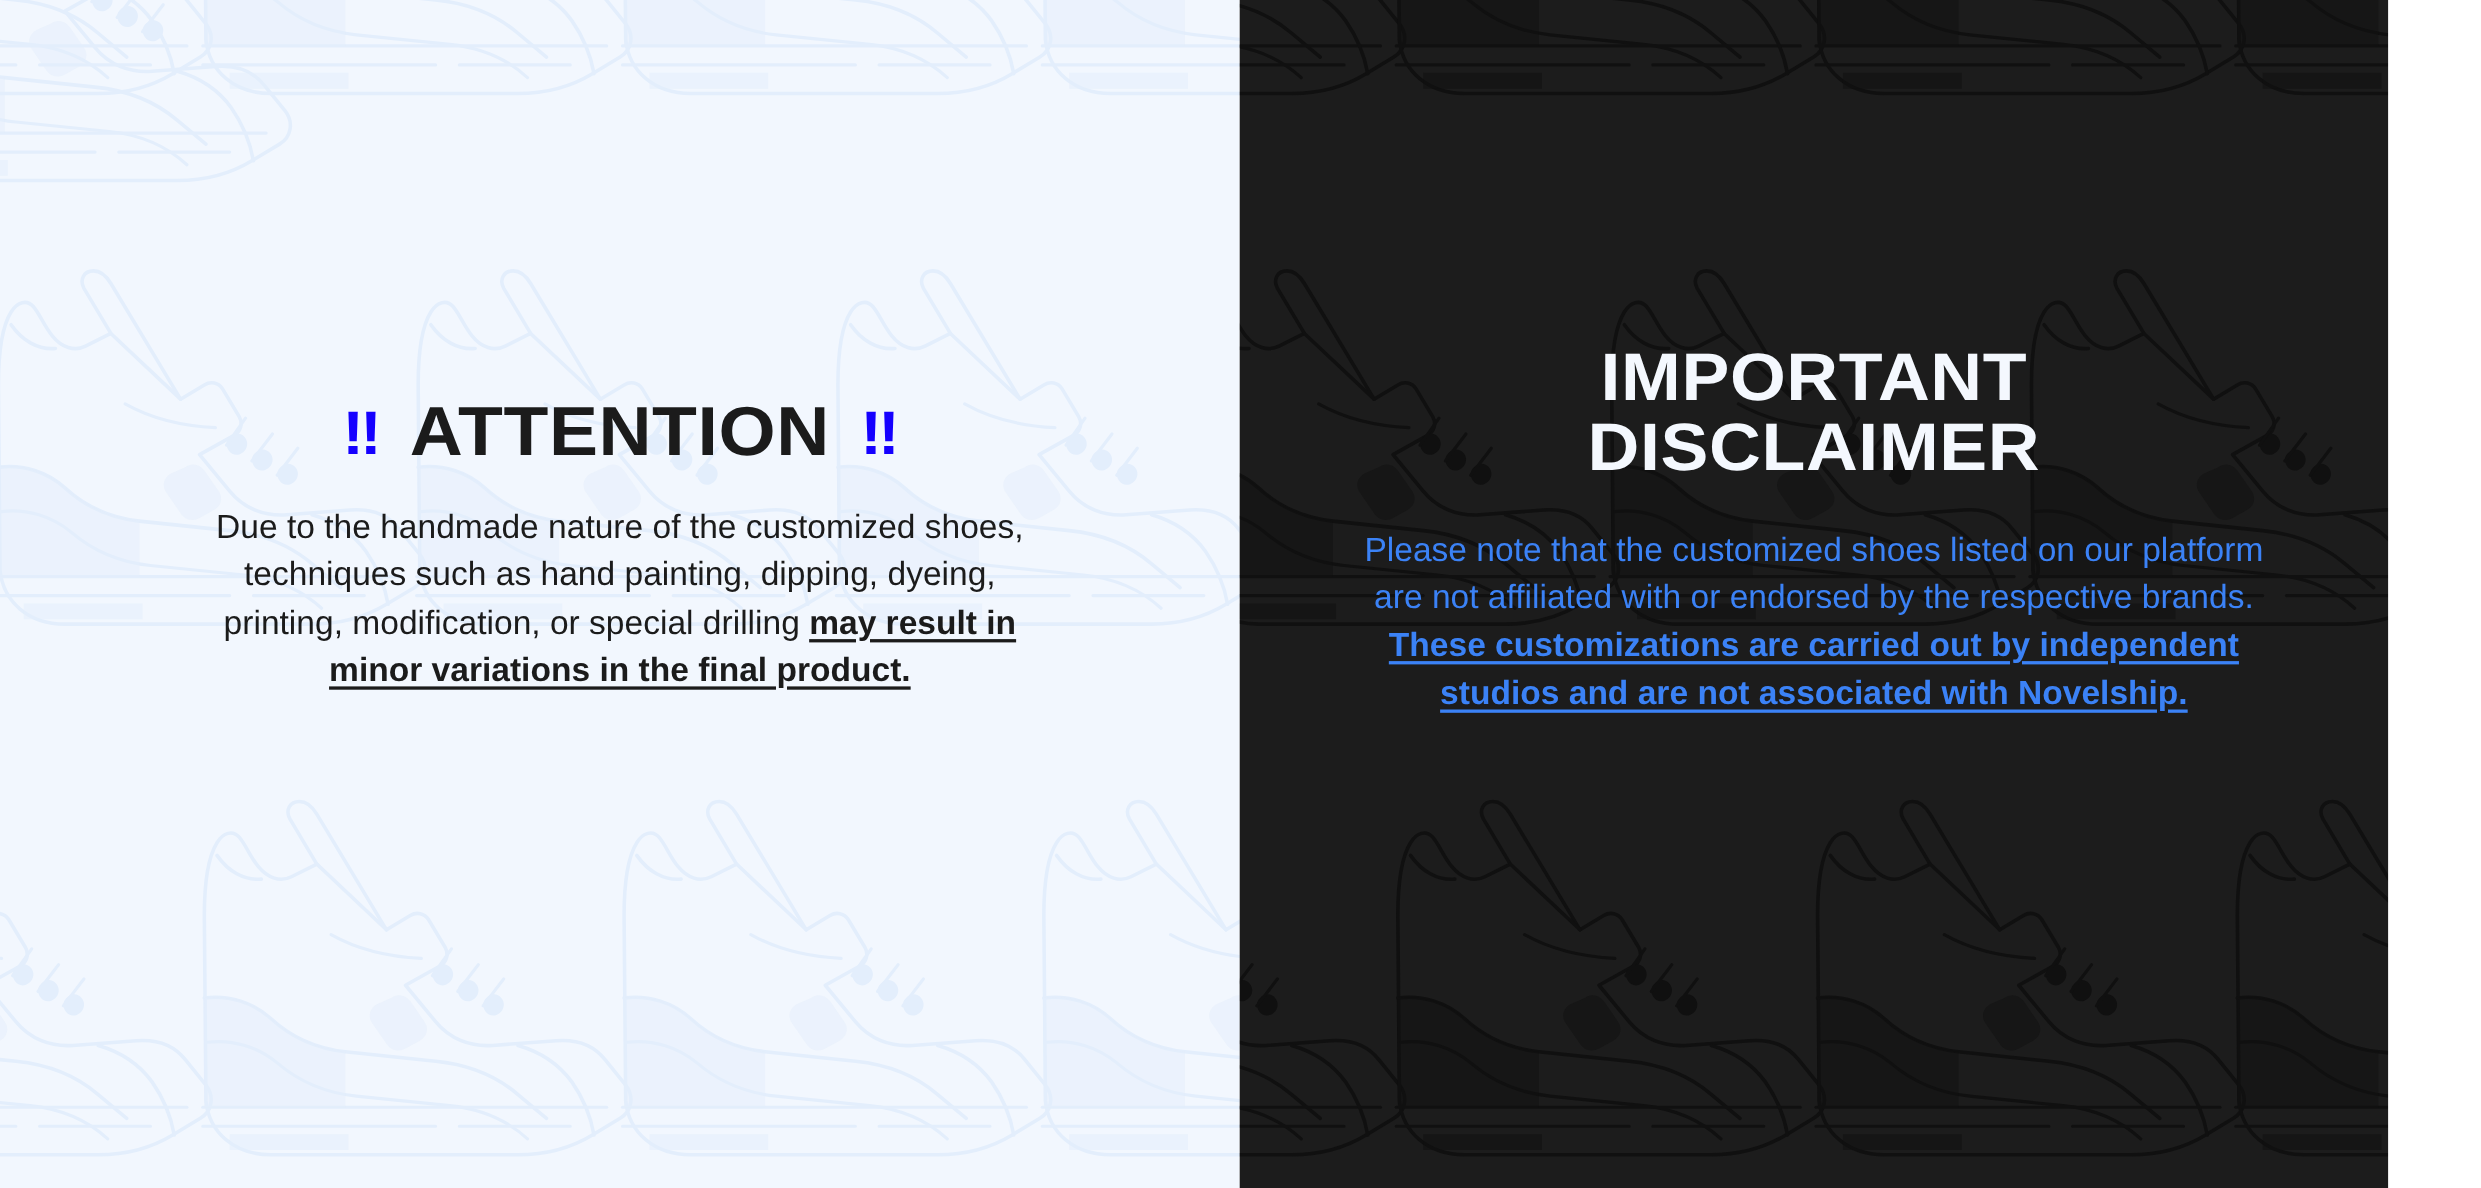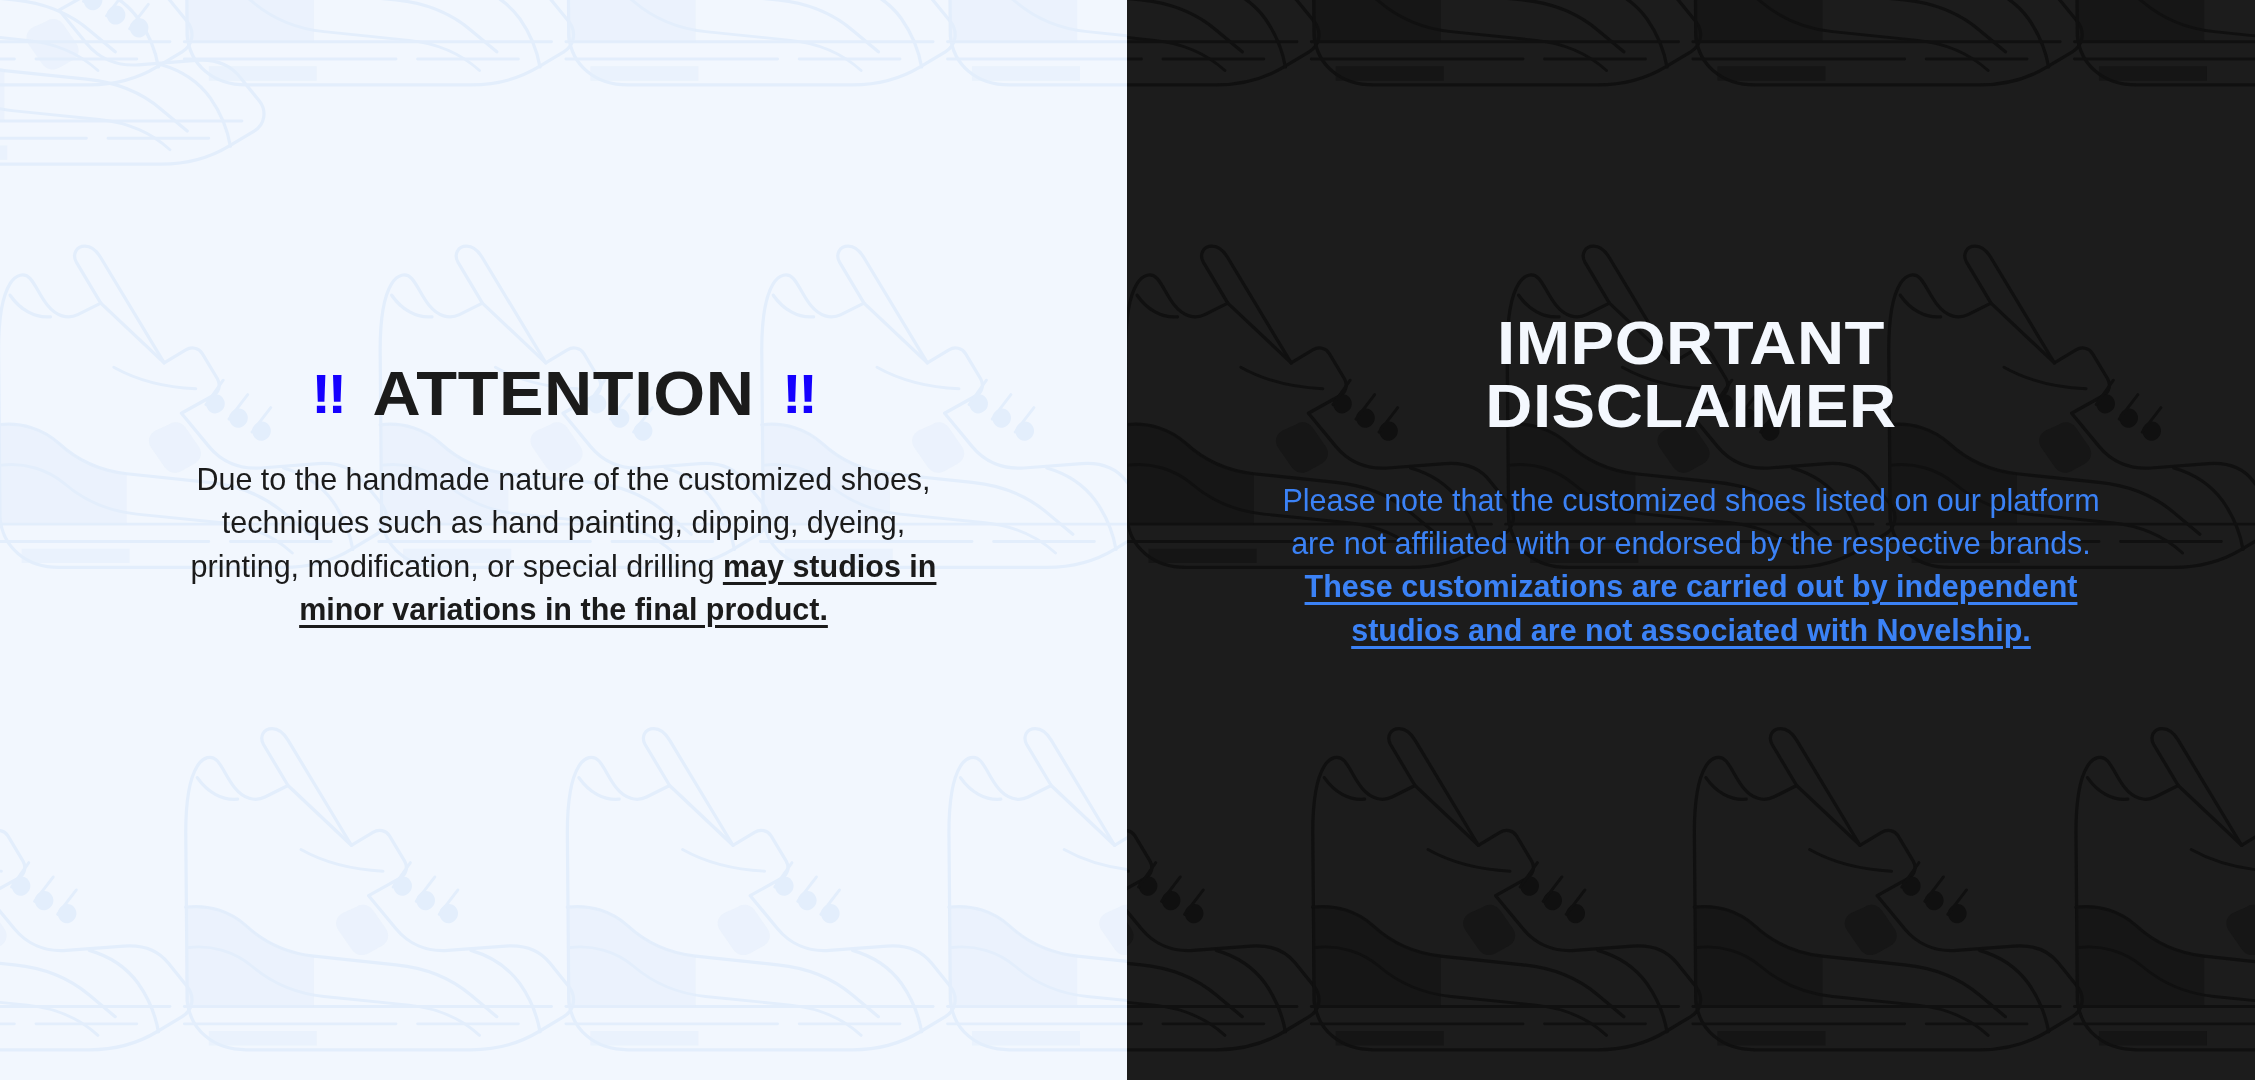--- a/index.html
+++ b/index.html
@@ -22,21 +22,21 @@
   
   .panel {
     position: relative;
     height: 1080px;
     overflow: hidden;
     display: flex;
     align-items: flex-start;
     justify-content: center;
   }
   .panel-left  { width: 1127px; background: #F2F7FE; }
-  .panel-right { width: 1128px; background: #1C1C1C; }
+  .panel-right { width: 1044px; background: #1C1C1C; }
 
   
   .pattern {
     position: absolute;
     left: 0; top: 0;
     width: 100%;
     height: 100%;
     pointer-events: none;
     z-index: 0;
   }
@@ -182,21 +182,21 @@
 
     <div class="content content-left">
 
       <h1 class="headline headline-left">
         <span class="bang">‼</span>
         <span class="headline-title">ATTENTION</span>
         <span class="bang">‼</span>
       </h1>
 
       <p class="body-copy body-left">
-        <span>Due to the handmade nature of the customized shoes, techniques such as hand painting, dipping, dyeing, printing, modification, or special drilling </span><span class="emph">may studios in minor variations in the final product.</span>
+        <span>Due to the handmade nature of the customized shoes, techniques such as hand painting, dipping, dyeing, printing, modification, or special drilling </span><span class="emph">may result in minor variations in the final product.</span>
       </p>
 
     </div>
   </section>
 
   <section class="panel panel-right">
 
     <div class="pattern">
       <svg viewBox="0 0 1128 1080" preserveAspectRatio="xMidYMid slice" aria-hidden="true">
         <g color="#101010">

